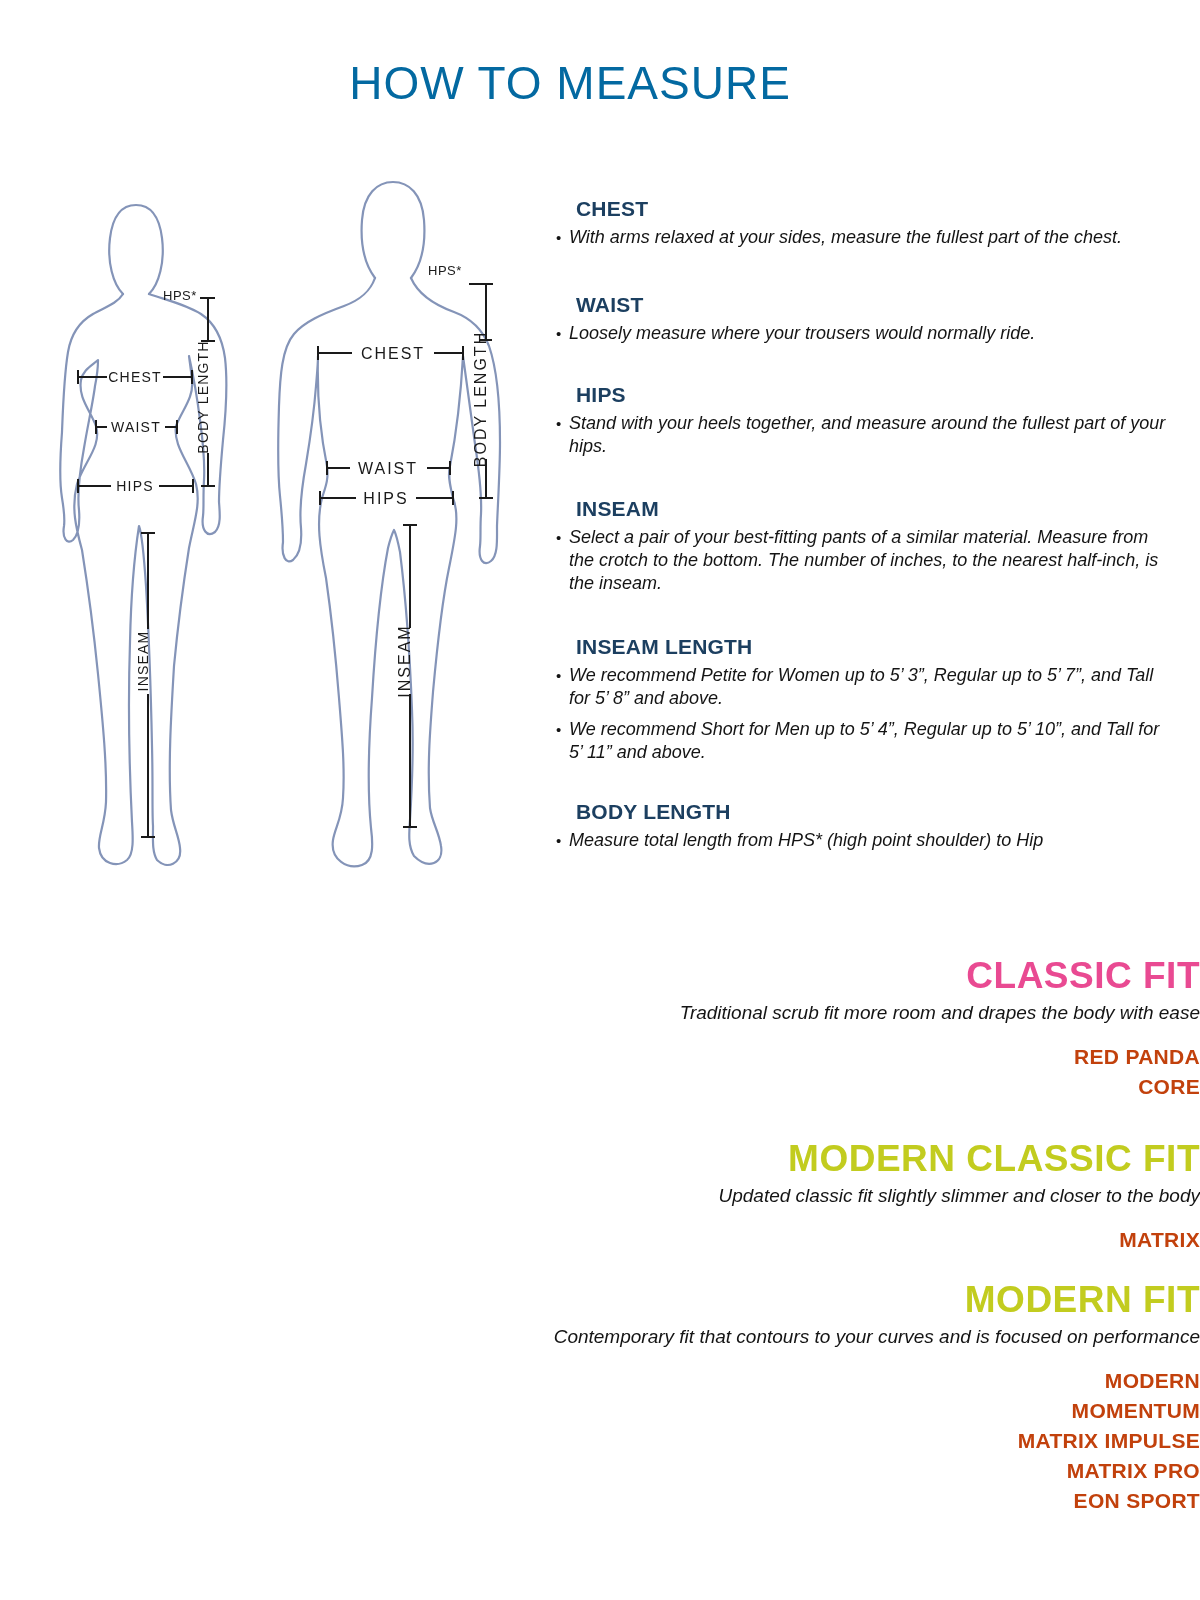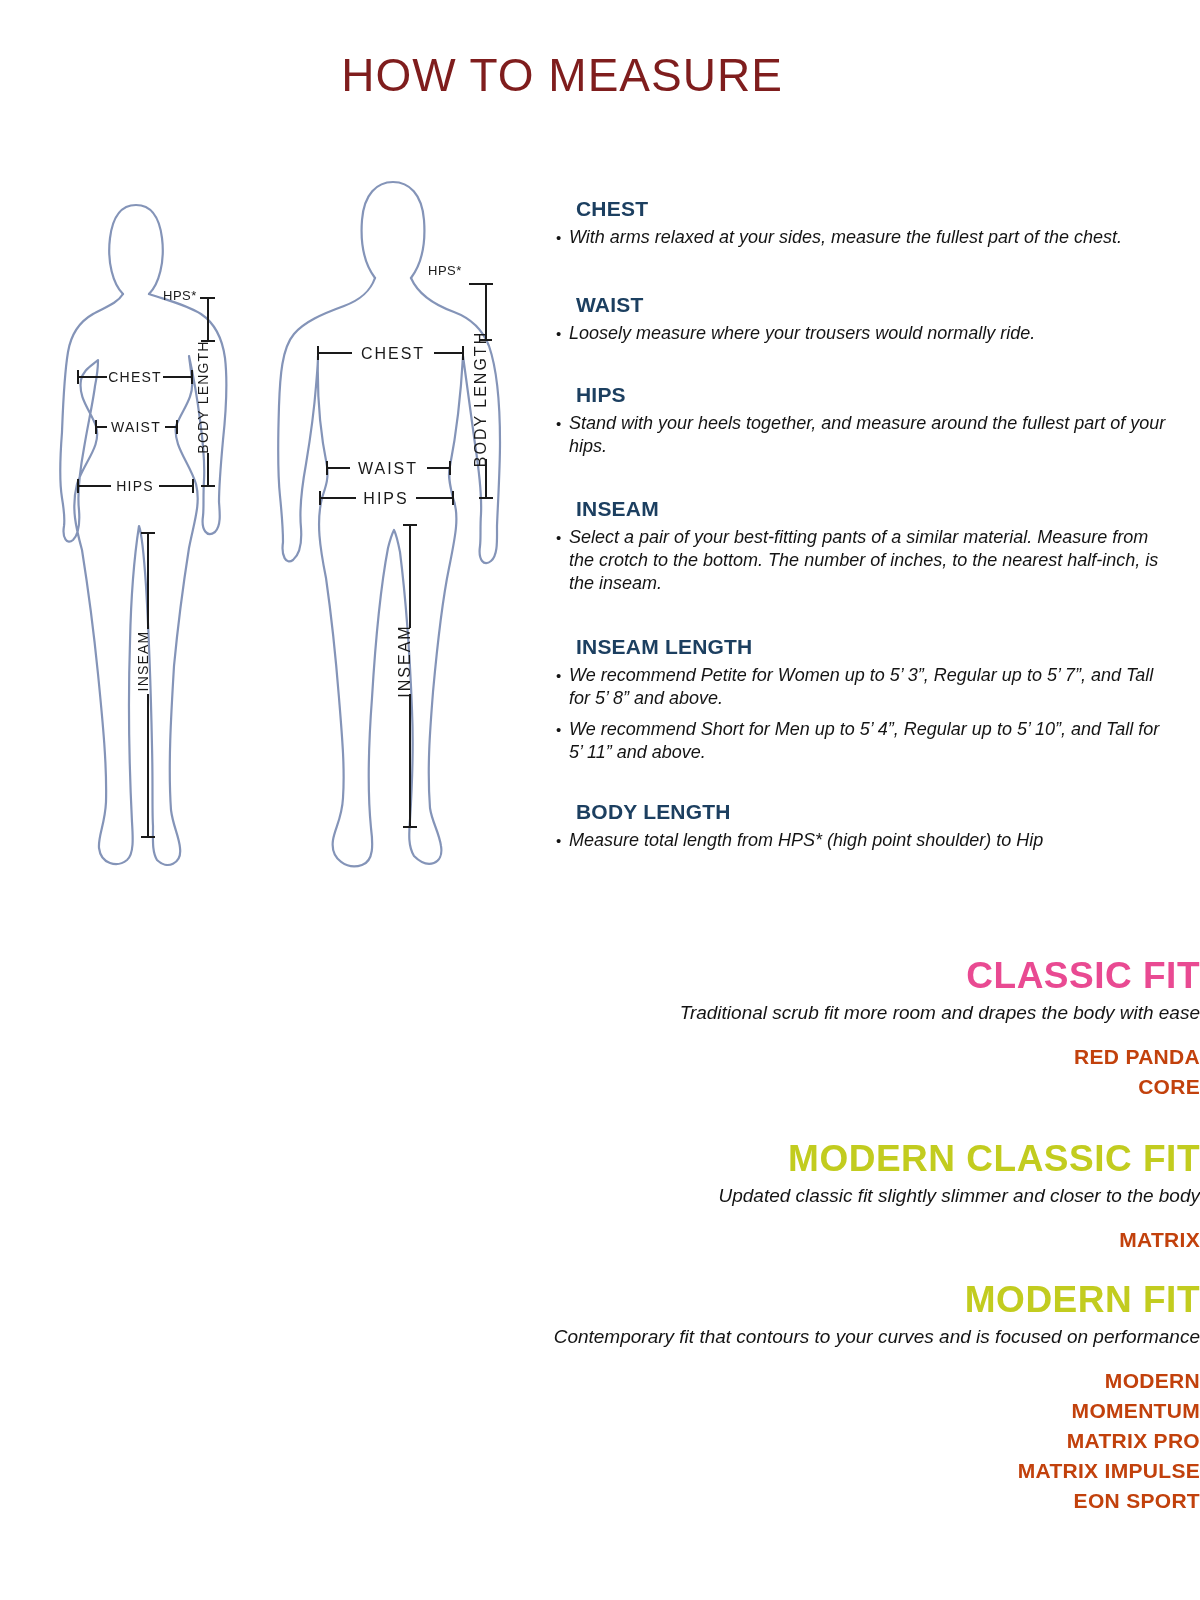--- a/index.html
+++ b/index.html
@@ -3,22 +3,22 @@
 <meta charset="utf-8">
 <style>
   html,body{margin:0;padding:0;}
   body{
     width:1200px;height:1600px;background:#ffffff;position:relative;
     font-family:"Liberation Sans", sans-serif;color:#111;overflow:hidden;
   }
   .page{position:absolute;inset:0;}
   
   .title{
-    position:absolute;left:0;top:48px;width:1124px;margin:0;
-    text-align:center;font-size:46px;font-weight:400;letter-spacing:1px;color:#7f1d1d;
+    position:absolute;left:0;top:48px;width:1124px;margin:8px;
+    text-align:center;font-size:46px;font-weight:400;letter-spacing:1px;color:#0369a1;
   }
   
   .fig{position:absolute;}
   .fig-female{left:55px;top:196px;}
   .fig-male{left:272px;top:170px;}
   .outline{fill:none;stroke:#8494B8;stroke-width:2.2;stroke-linecap:round;stroke-linejoin:round;}
   .mline{stroke:#1a1a1a;stroke-width:2;}
   .mlabel{fill:#1a1a1a;font-family:"Liberation Sans",sans-serif;}
   .lab-f{font-size:14px;letter-spacing:1.2px;}
   .lab-m{font-size:16px;letter-spacing:2px;}
@@ -224,19 +224,19 @@
       <div>MATRIX</div>
     </div>
   </div>
 
   <div class="fit f2 green">
     <h2>MODERN FIT</h2>
     <div class="desc">Contemporary fit that contours to your curves and is focused on performance</div>
     <div class="products">
       <div>MODERN</div>
       <div>MOMENTUM</div>
+      <div>MATRIX IMPULSE</div>
       <div>MATRIX PRO</div>
-      <div>MATRIX IMPULSE</div>
       <div>EON SPORT</div>
     </div>
   </div>
 
 </div>
 
 </body></html>

